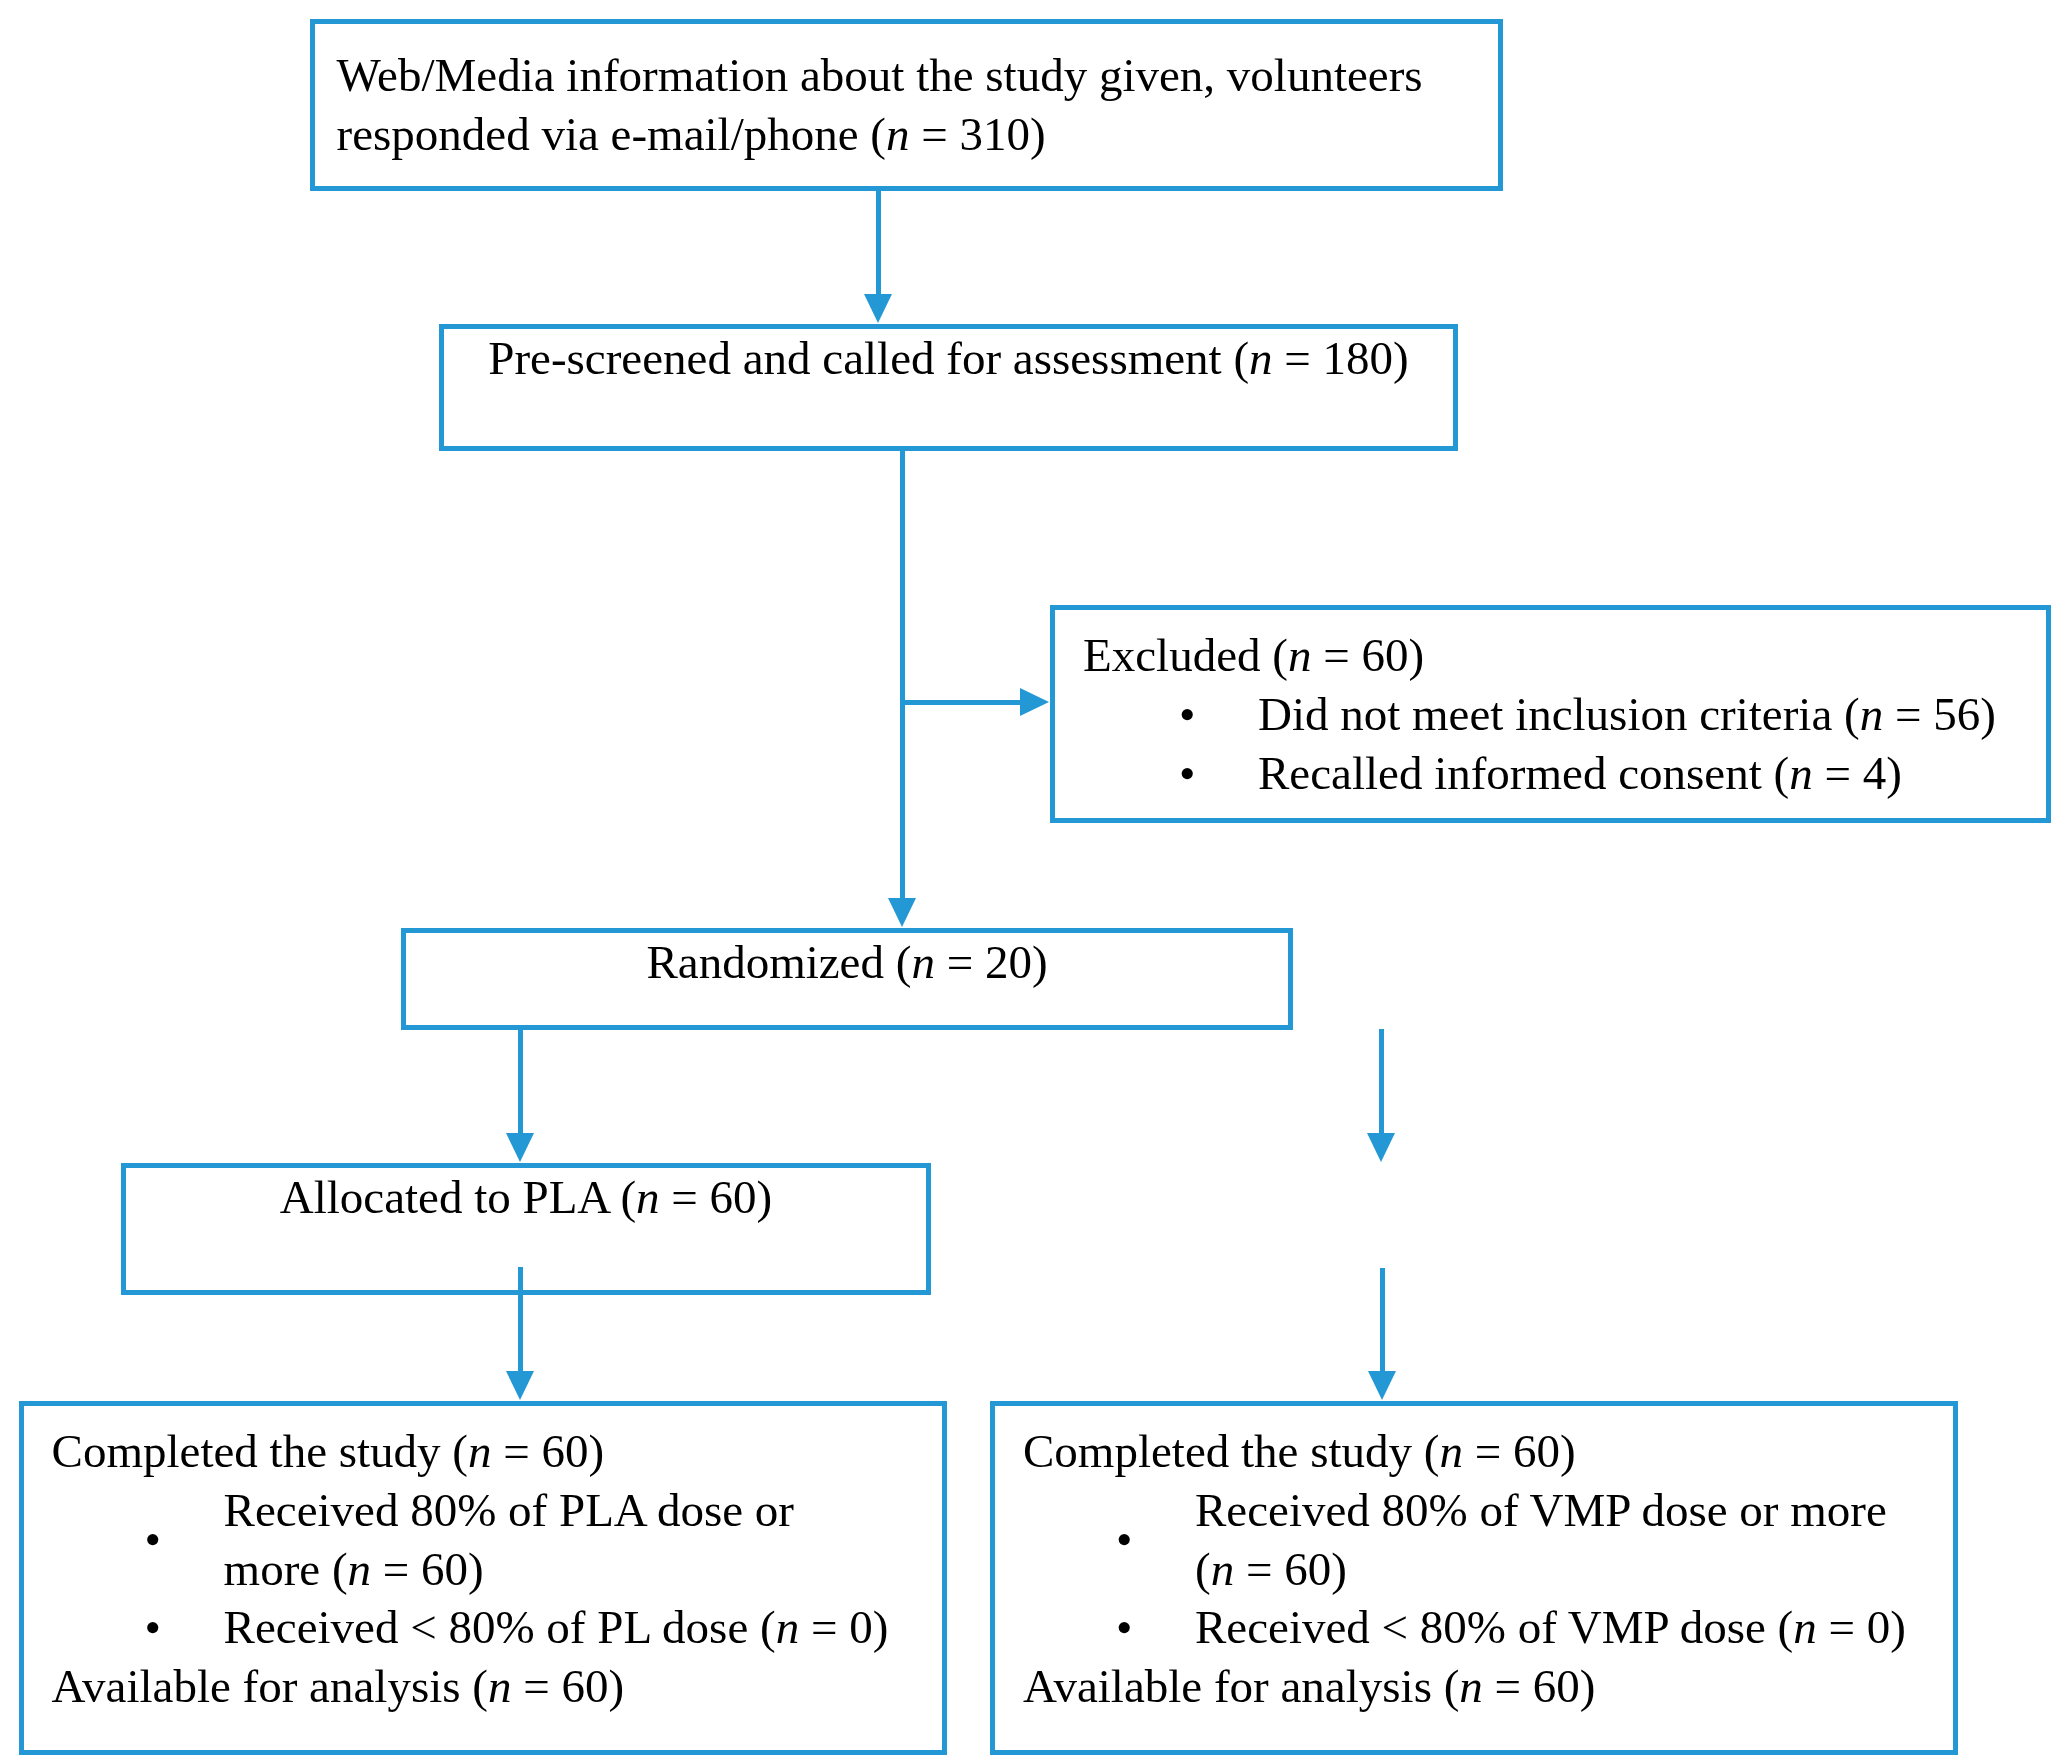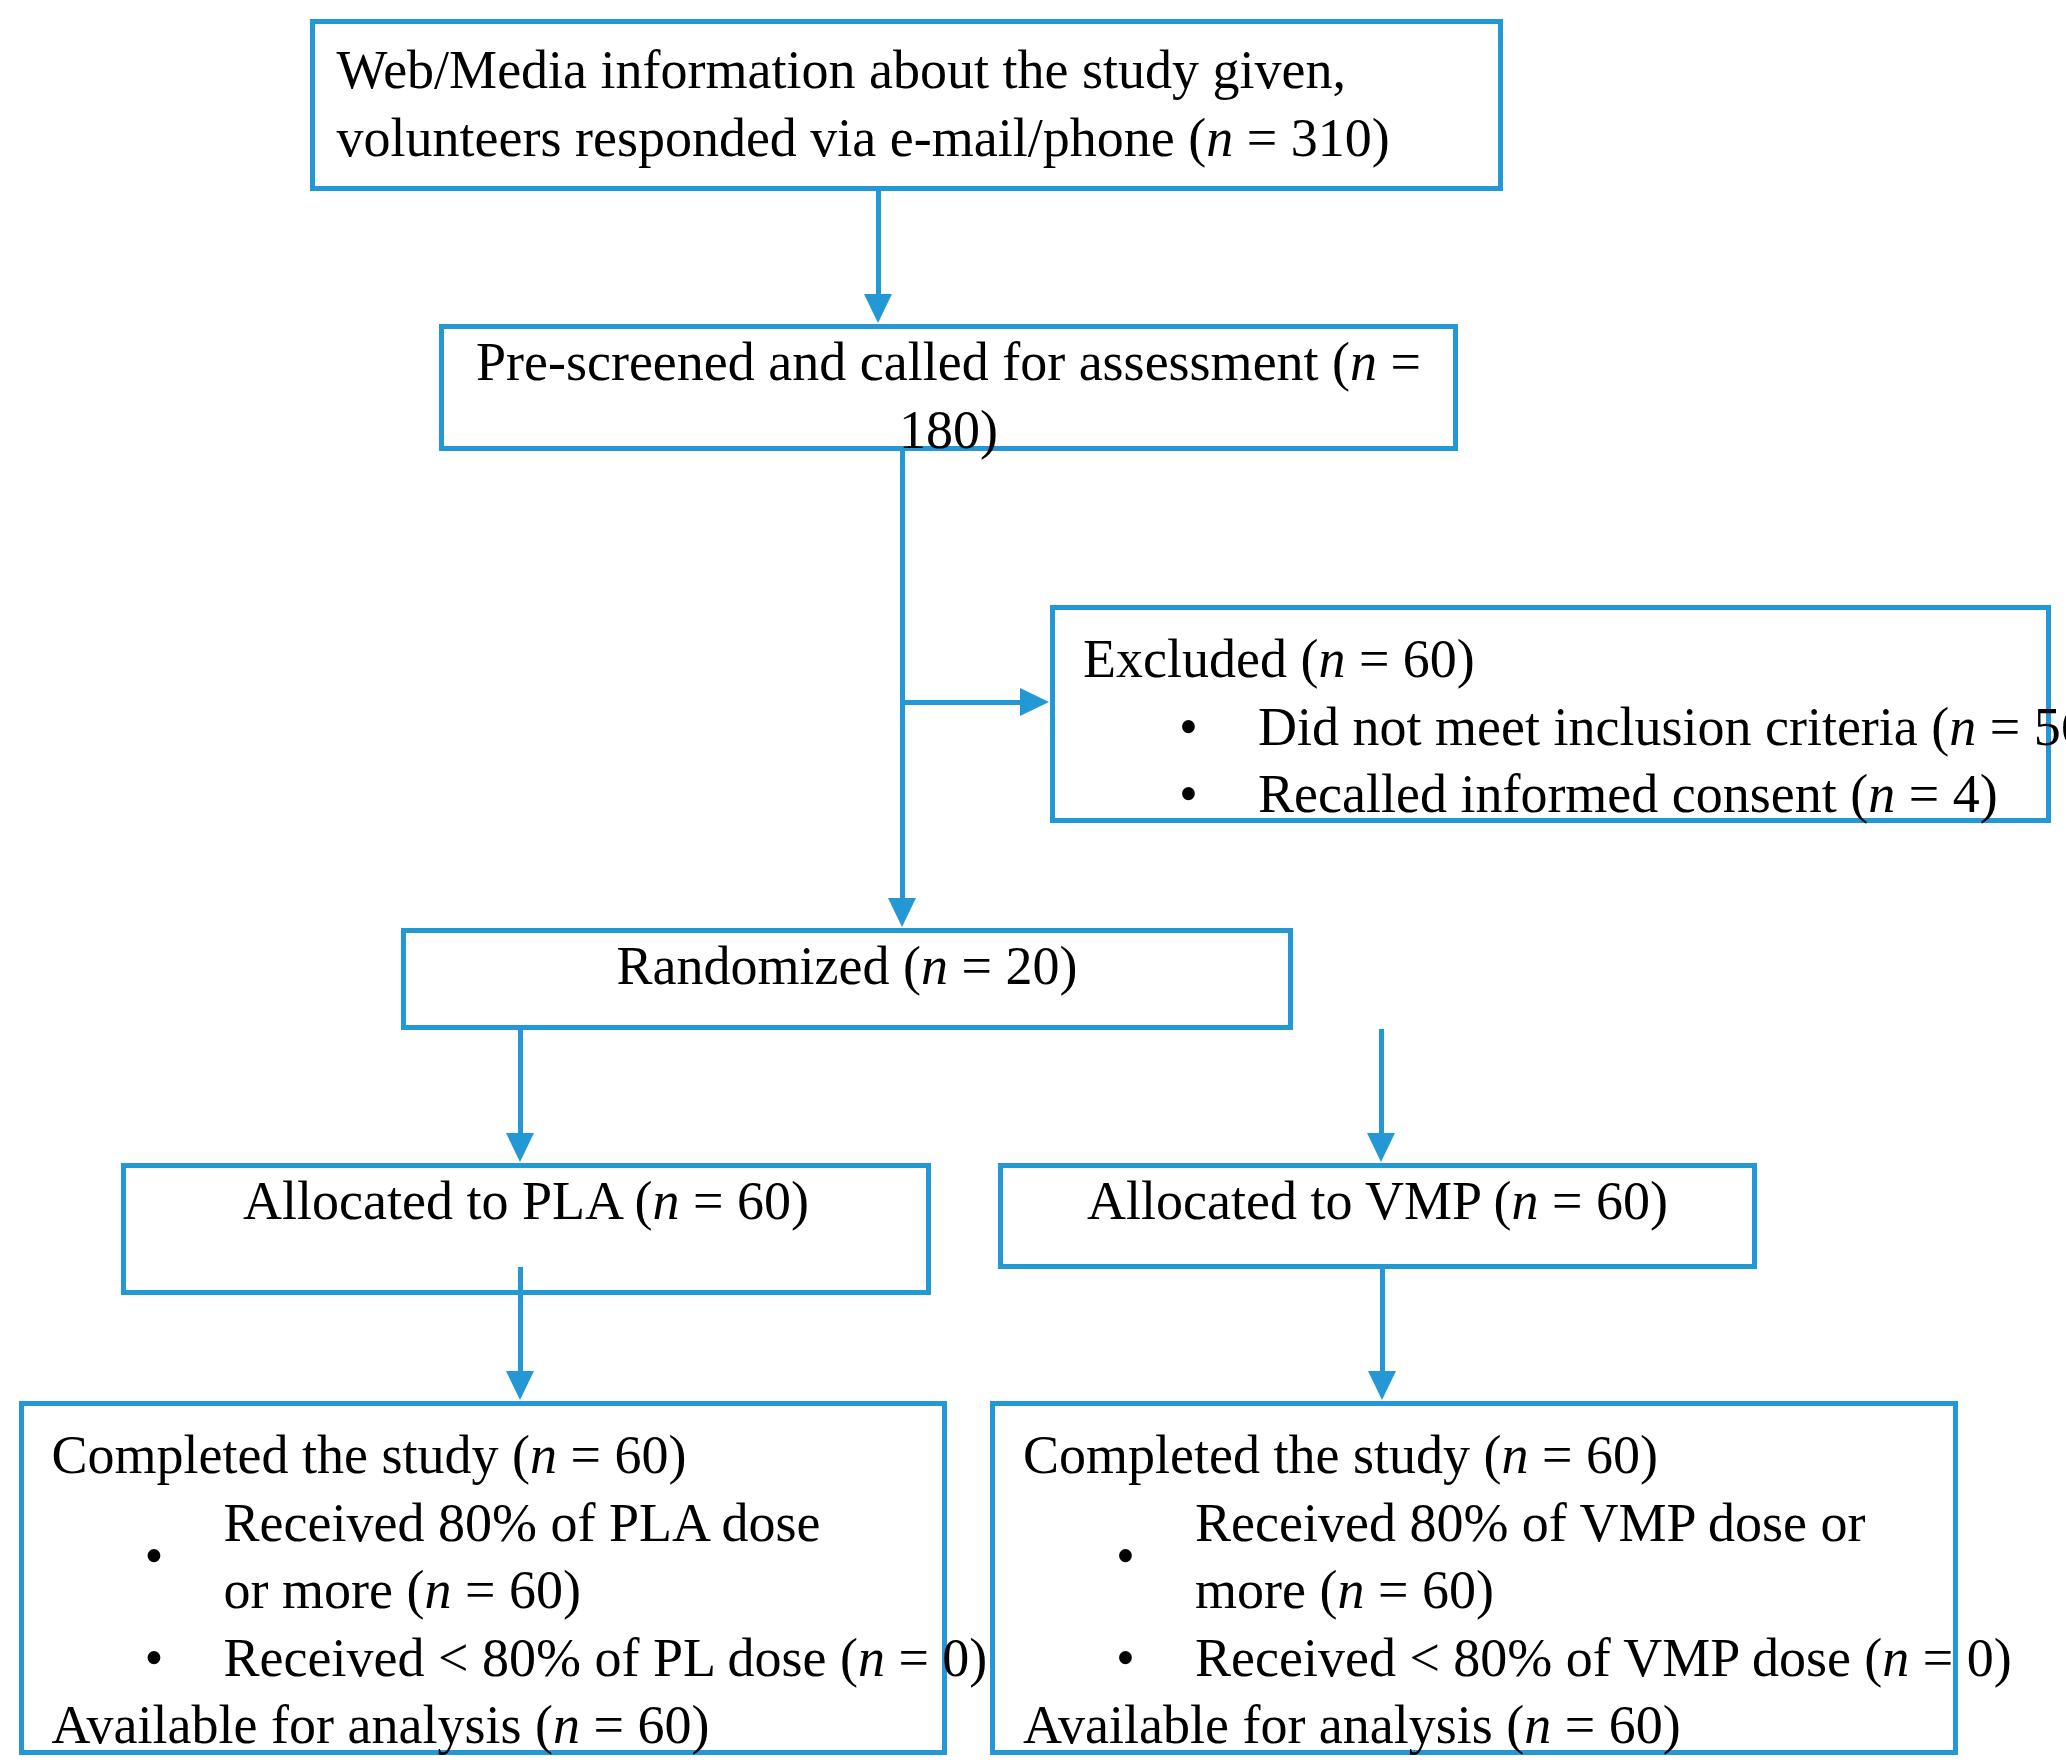--- a/index.html
+++ b/index.html
@@ -9,21 +9,21 @@
     height: 1763px;
     background: #ffffff;
     font-family: "Liberation Serif", "DejaVu Serif", serif;
     color: #000000;
   }
   .fc-box {
     position: absolute;
     box-sizing: border-box;
     border: 5.6px solid #2398d5;
     background: #ffffff;
-    font-size: 54px;
+    font-size: 47px;
     line-height: 1.25;
   }
   .fc-box.center {
     display: flex;
     align-items: flex-start;
     justify-content: center;
     text-align: center;
   }
   .fc-box.leftflow {
     display: flex;
@@ -108,23 +108,20 @@
 
   <div class="vline" style="left:518px; top:1029px; height:105px;"></div>
   <div class="arrow-down" style="left:506px; top:1133px;"></div>
   <div class="vline" style="left:1379px; top:1029px; height:105px;"></div>
   <div class="arrow-down" style="left:1367px; top:1133px;"></div>
 
   <div class="fc-box center" style="left:121px; top:1163px; width:810px; height:132px;">
     <div>Allocated to PLA (<i>n</i> = 60)</div>
   </div>
 
-  <div class="fc-box center" style="left:998px; top:1163px; width:759px; height:106px;">
-    <div>Allocated to VMP (<i>n</i> = 60)</div>
-  </div>
 
   <div class="vline" style="left:518px; top:1267px; height:105px;"></div>
   <div class="arrow-down" style="left:506px; top:1371px;"></div>
   <div class="vline" style="left:1380px; top:1268px; height:103px;"></div>
   <div class="arrow-down" style="left:1368px; top:1371px;"></div>
 
   <div class="fc-box list completed-box completed-pla" style="left:18.6px; top:1401px; width:928px; height:354px;">
     <div class="title-line">Completed the study (<i>n</i> = 60)</div>
     <div class="li b1">
       <span class="marker"></span>

